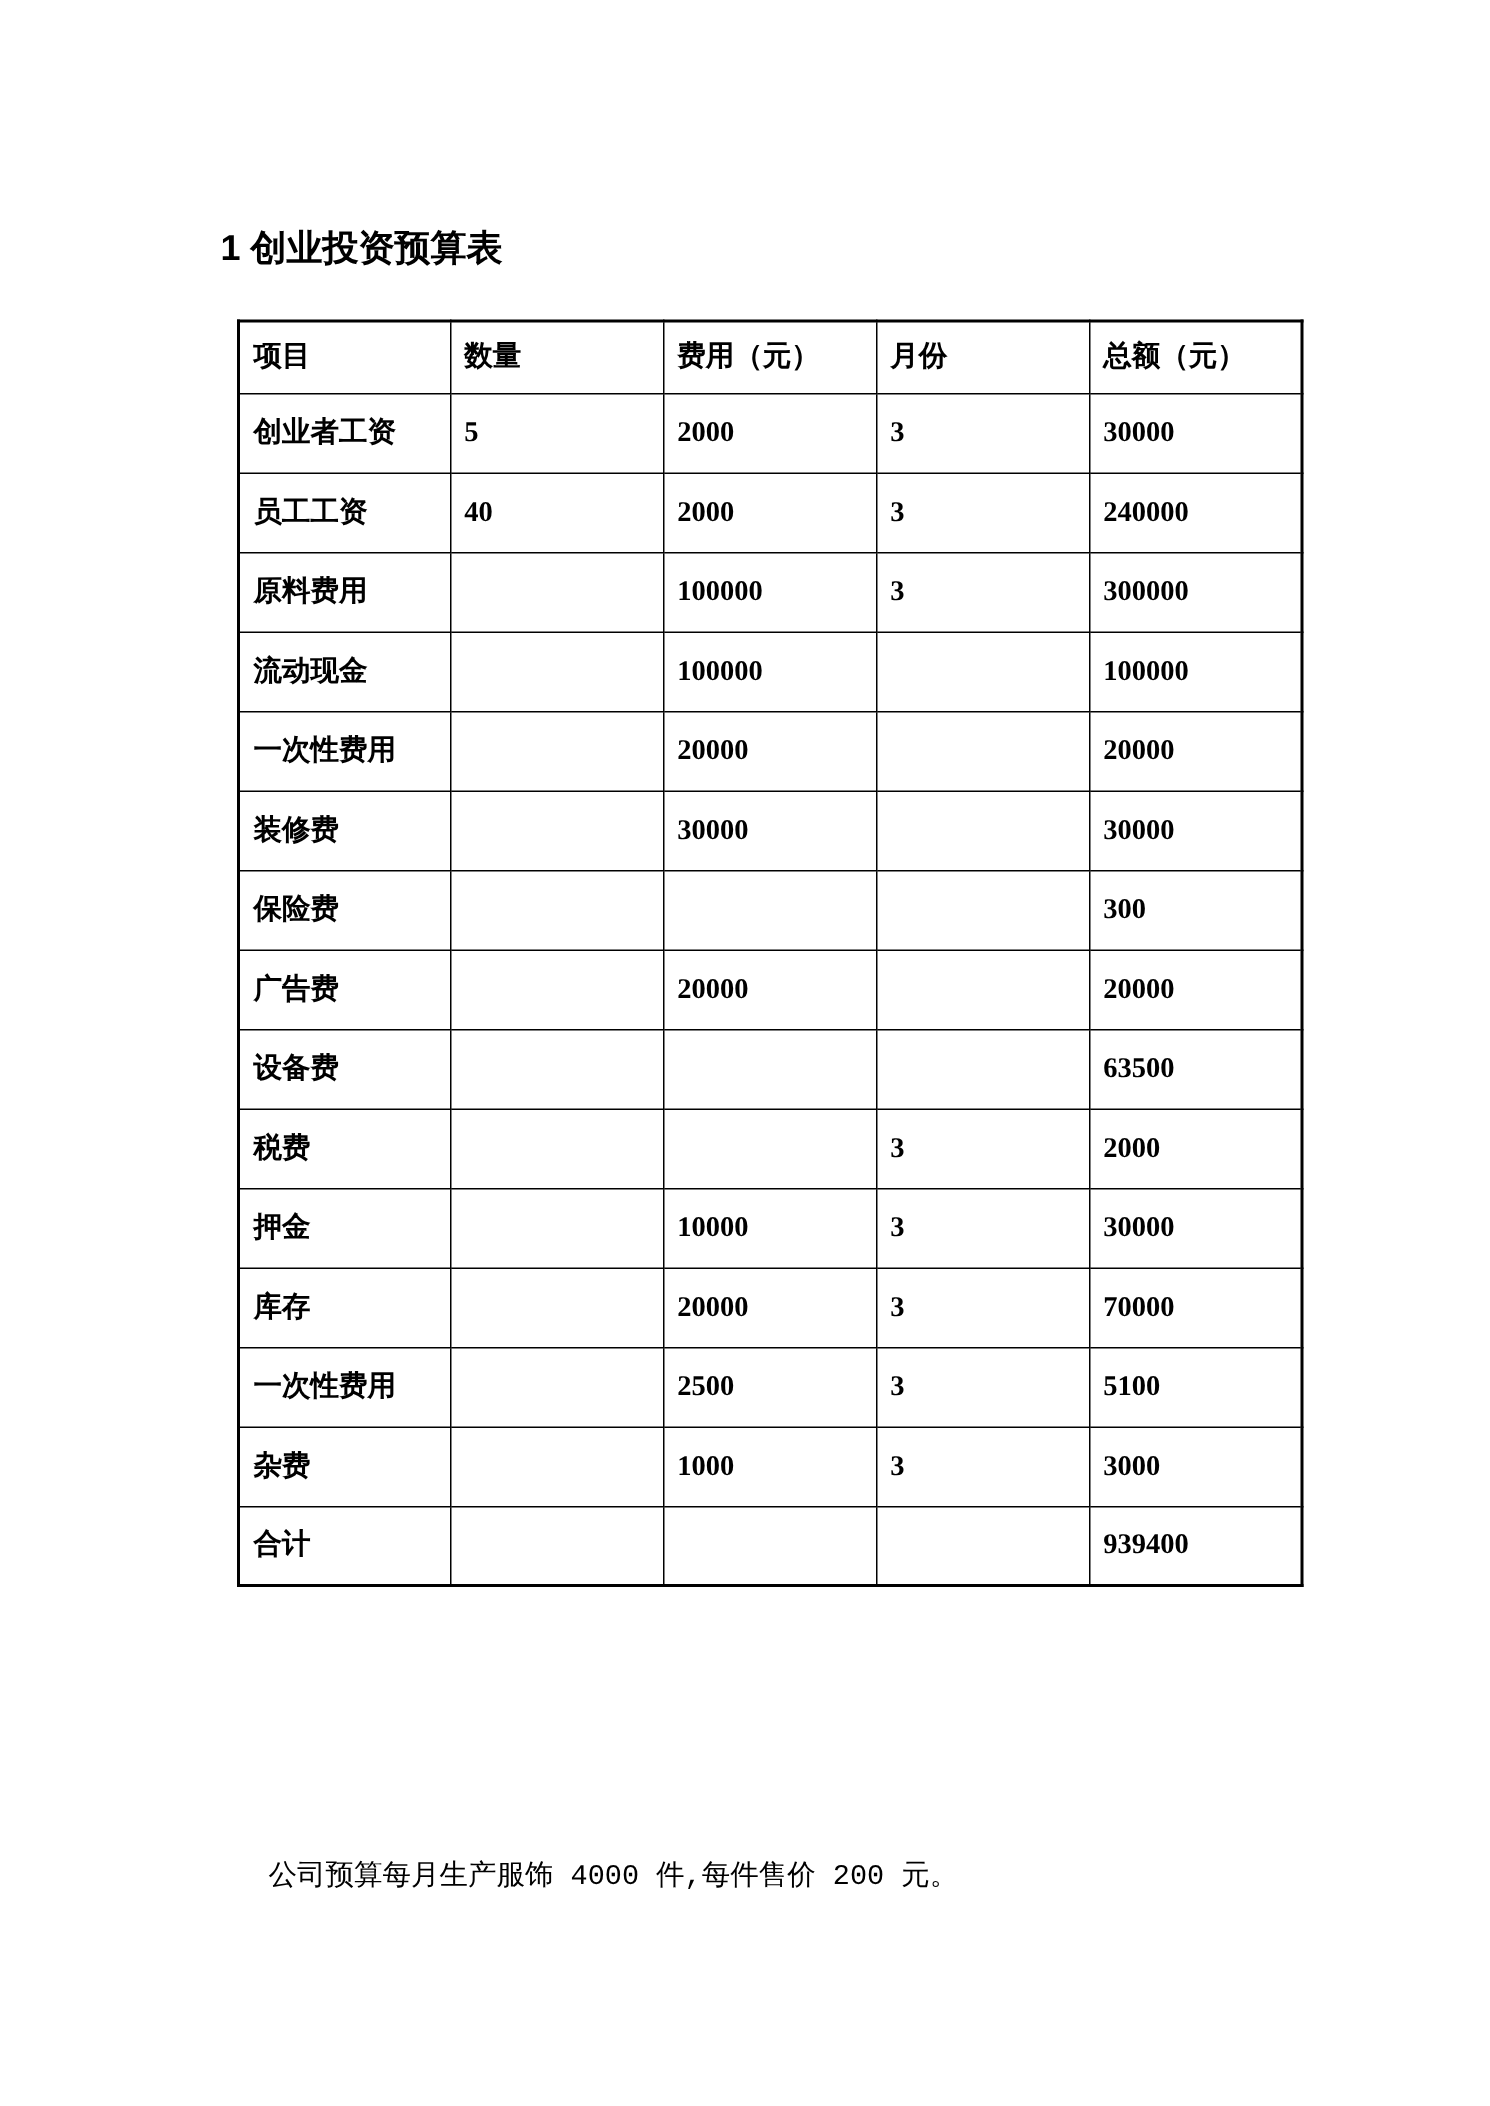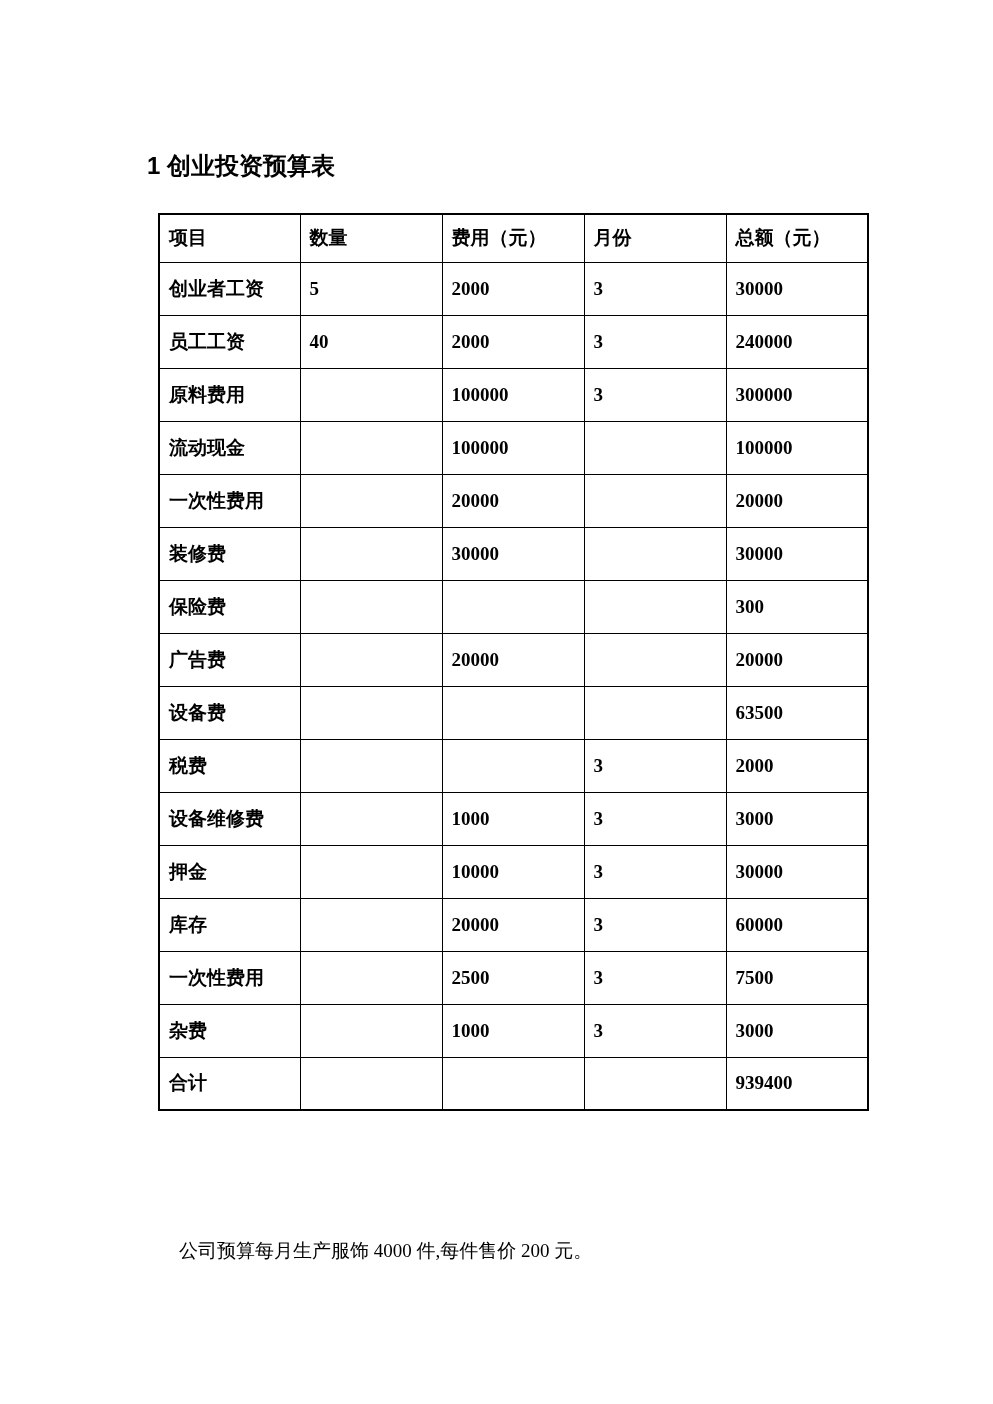--- a/index.html
+++ b/index.html
@@ -64,21 +64,21 @@
   }
 
   table.budget-table td {
     height: 53px;
   }
 
   .doc-footnote {
     position: absolute;
     left: 179px;
     top: 1238px;
-    font-family: Liberation Serif, serif;
+    font-family: Liberation Mono, monospace;
     font-weight: normal;
     font-size: 19px;
     line-height: 26px;
     color: #000000;
     white-space: nowrap;
   }
 </style>
 </head>
 <body>
 
@@ -166,46 +166,39 @@
         <td>63500</td>
       </tr>
       <tr>
         <td>税费</td>
         <td></td>
         <td></td>
         <td>3</td>
         <td>2000</td>
       </tr>
       <tr>
-        <td>设备维修费</td>
-        <td></td>
-        <td>1000</td>
-        <td>3</td>
-        <td>3000</td>
-      </tr>
-      <tr>
         <td>押金</td>
         <td></td>
         <td>10000</td>
         <td>3</td>
         <td>30000</td>
       </tr>
       <tr>
         <td>库存</td>
         <td></td>
         <td>20000</td>
         <td>3</td>
-        <td>60000</td>
+        <td>70000</td>
       </tr>
       <tr>
         <td>一次性费用</td>
         <td></td>
         <td>2500</td>
         <td>3</td>
-        <td>7500</td>
+        <td>5100</td>
       </tr>
       <tr>
         <td>杂费</td>
         <td></td>
         <td>1000</td>
         <td>3</td>
         <td>3000</td>
       </tr>
       <tr>
         <td>合计</td>

